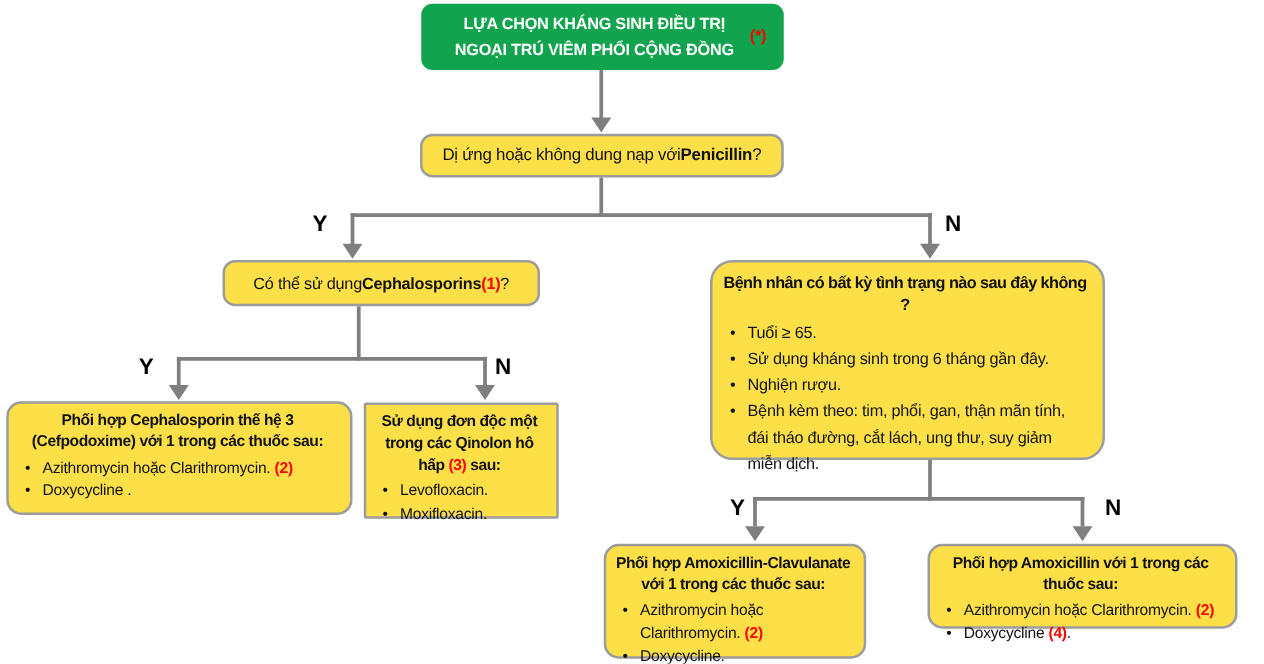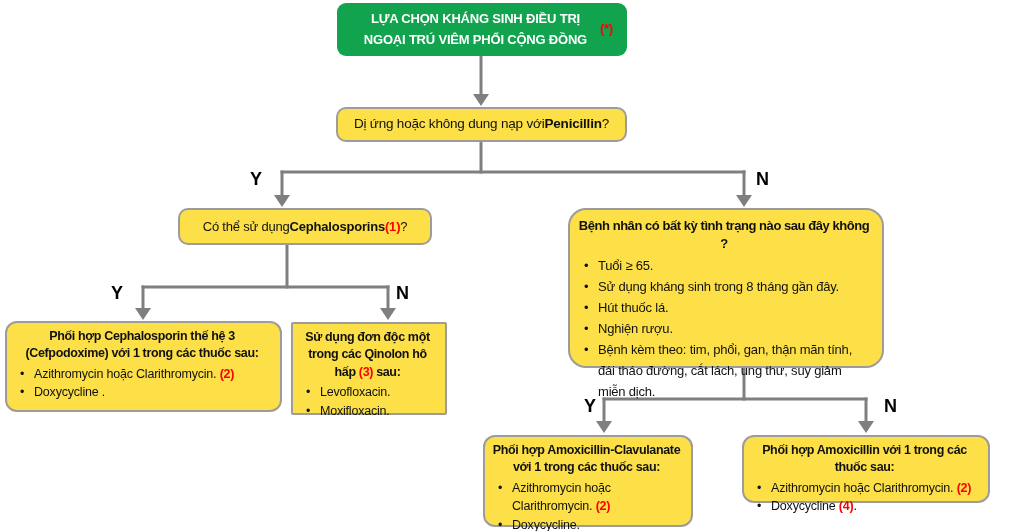--- a/index.html
+++ b/index.html
@@ -99,22 +99,21 @@
       <span>Có thể sử dụng </span>
       <span class="b">Cephalosporins </span>
       <span class="b red">(1)</span>
       <span> ?</span>
     </div>
 
   <div class="node listbox riskbox" style="left:568px;top:208px;width:316px;height:160px;border-radius:18px;">
     <div class="title"><span class="b">Bệnh nhân có bất kỳ tình trạng nào sau đây không ?</span></div>
     <ul class="bullets">
         <li><span>Tuổi ≥ 65.</span></li>
-        <li><span>Sử dụng kháng sinh trong 8 tháng gần đây.</span></li>
-        <li><span>Hút thuốc lá.</span></li>
+        <li><span>Sử dụng kháng sinh trong 6 tháng gần đây.</span></li>
         <li><span>Nghiện rượu.</span></li>
         <li><span>Bệnh kèm theo: tim, phổi, gan, thận mãn tính, đái tháo đường, cắt lách, ung thư, suy giảm miễn dịch.</span></li>
       </ul>
   </div>
 
   <div class="node listbox" style="left:5px;top:321px;width:277px;height:91px;border-radius:12px;">
     <div class="title"><span class="b">Phối hợp Cephalosporin thế hệ 3 (Cefpodoxime) với 1 trong các thuốc sau:</span></div>
     <ul class="bullets">
         <li><span>Azithromycin hoặc Clarithromycin. </span><span class="b red">(2)</span></li>
         <li><span>Doxycycline .</span></li>

